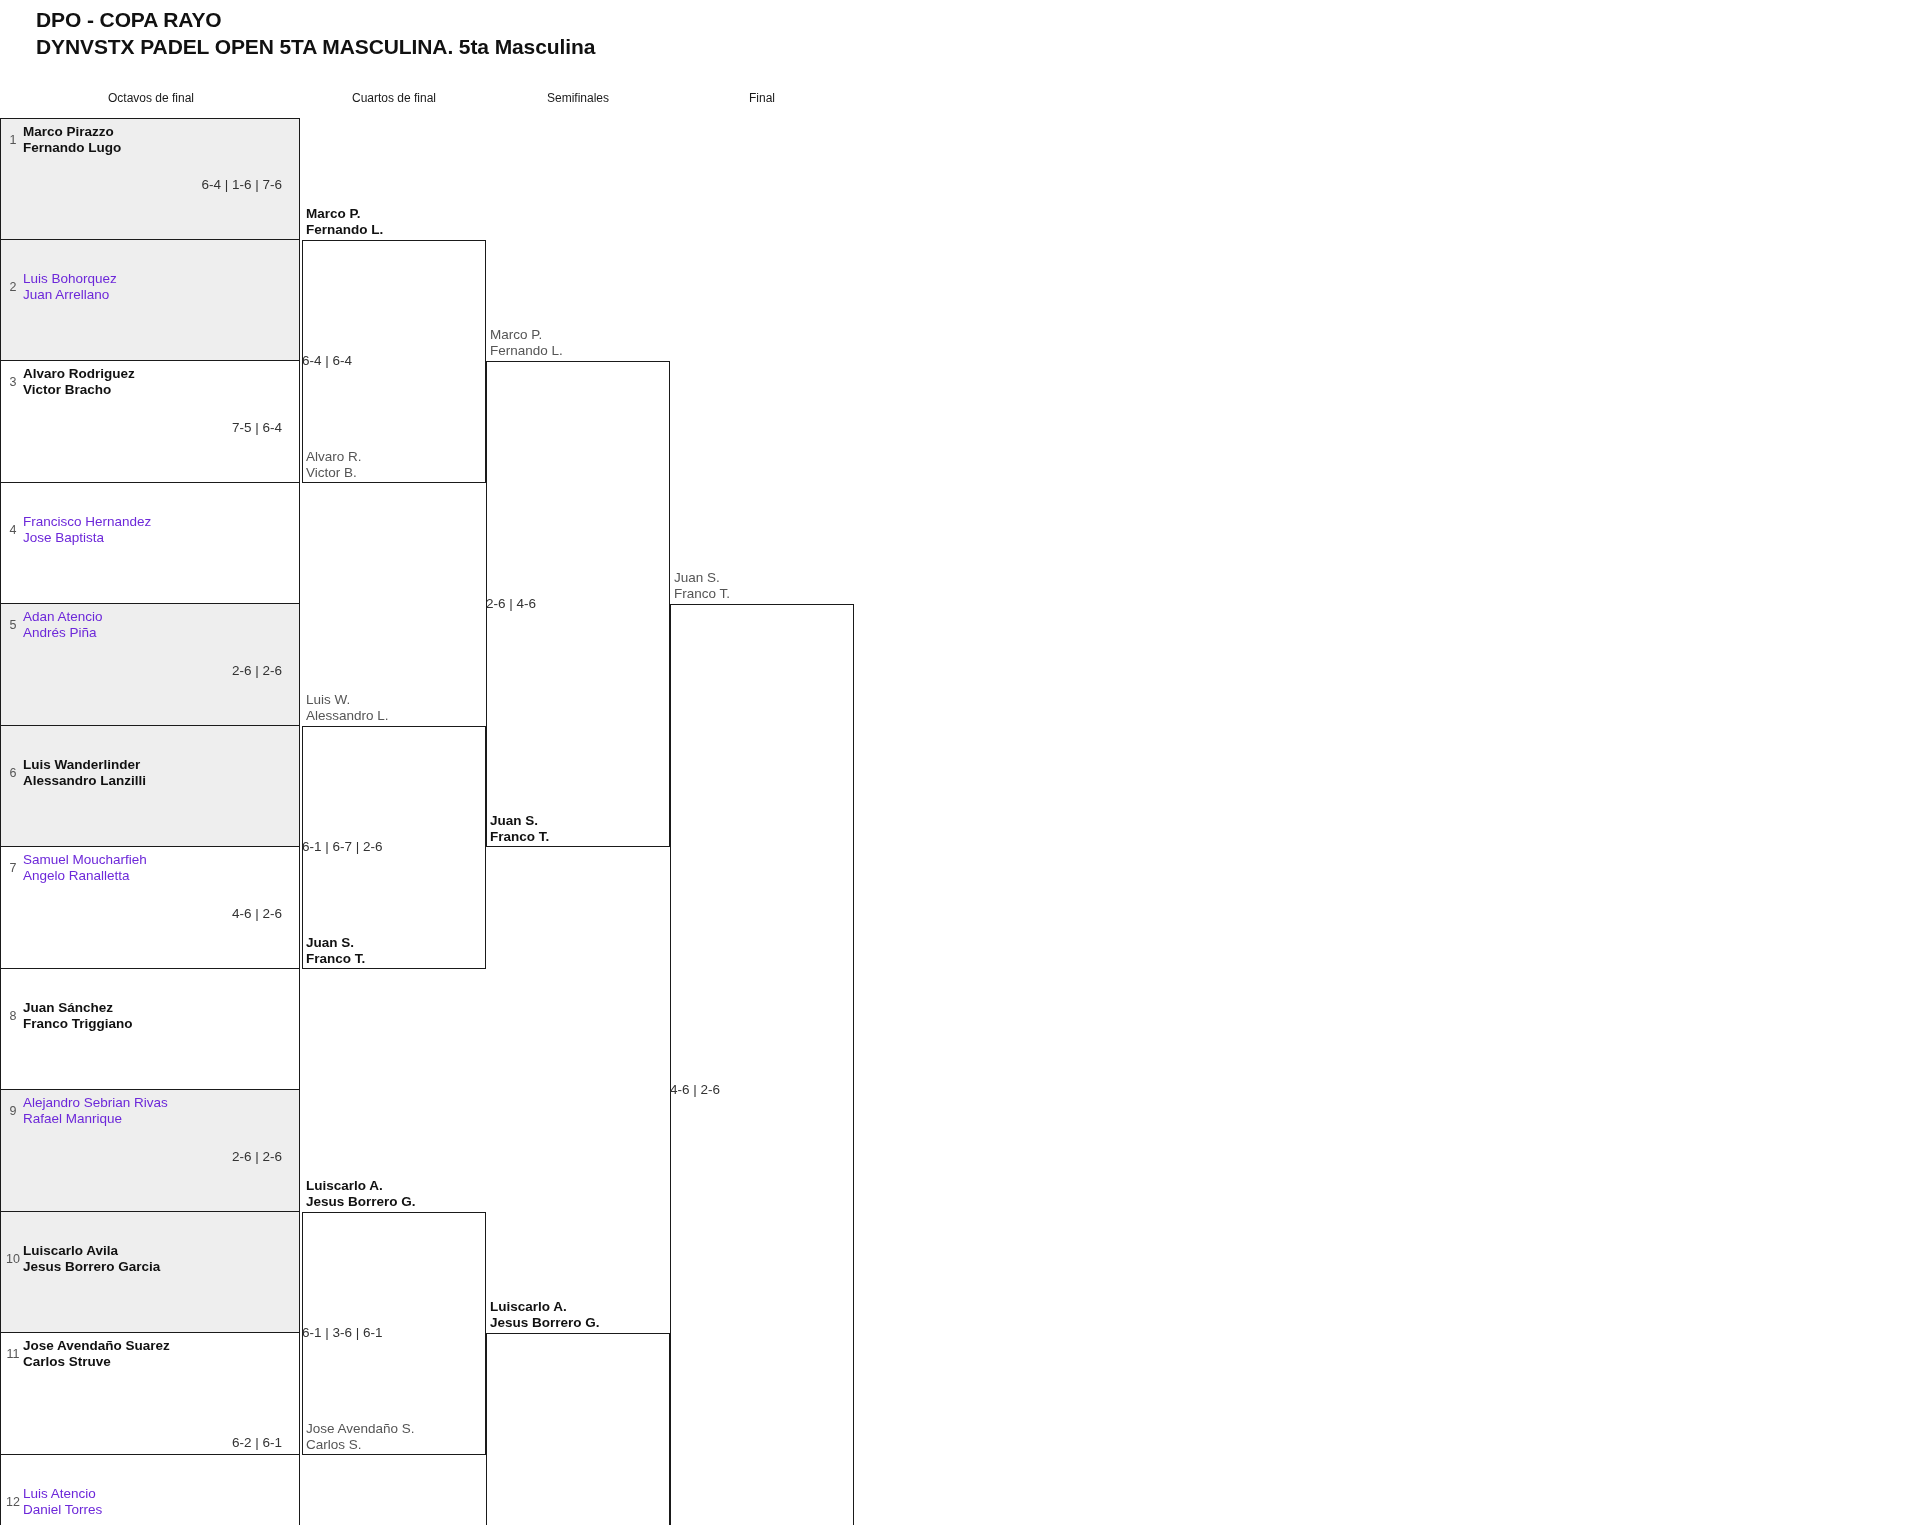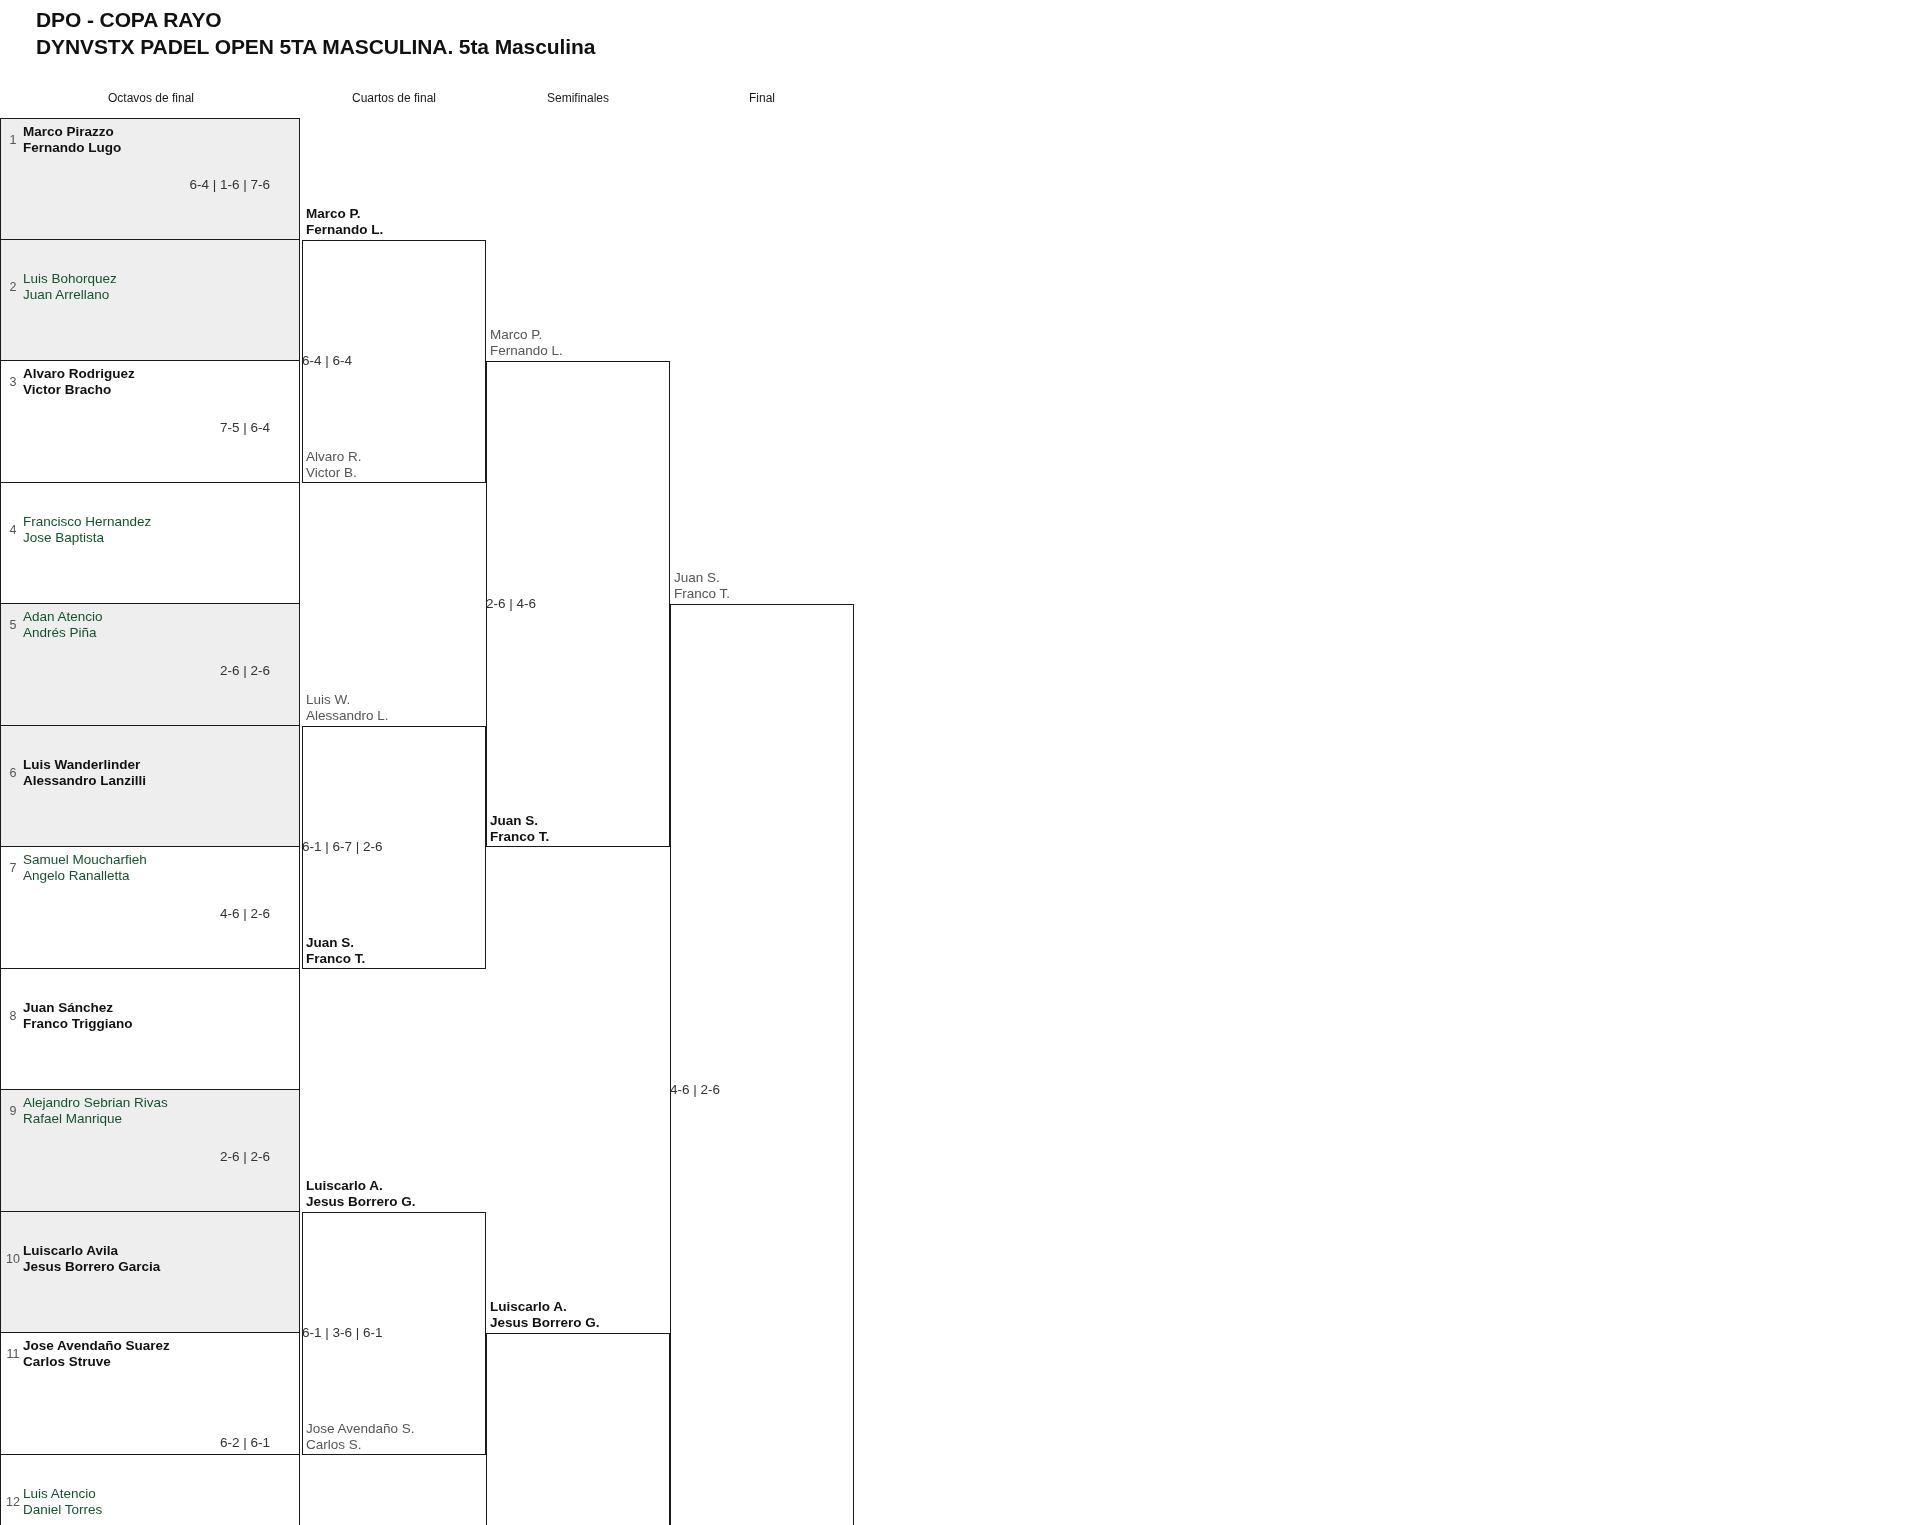--- a/index.html
+++ b/index.html
@@ -85,40 +85,41 @@
 
   .team {
     position: absolute;
     left: 22px;
     width: 270px;
     font-size: 13.5px;
     line-height: 16px;
   }
   .team .ln { display: block; white-space: nowrap; }
   .team.winner { color: #111111; font-weight: bold; }
-  .team.loser  { color: #14532d; font-weight: normal; }
+  .team.loser  { color: #6d28d9; font-weight: normal; }
 
   .seedno {
     position: absolute;
     left: 4px;
     width: 16px;
     text-align: center;
     font-size: 12.5px;
     color: #555555;
     line-height: 14px;
   }
 
   .r1-score {
     position: absolute;
     left: 0px;
     width: 270px;
     text-align: right;
     font-size: 13.5px;
     color: #333333;
     line-height: 16px;
+    padding-left: 12px;
   }
 
   
   .conn {
     position: absolute;
     box-sizing: border-box;
     border: 1px solid #1a1a1a;
     background: transparent;
   }
 

